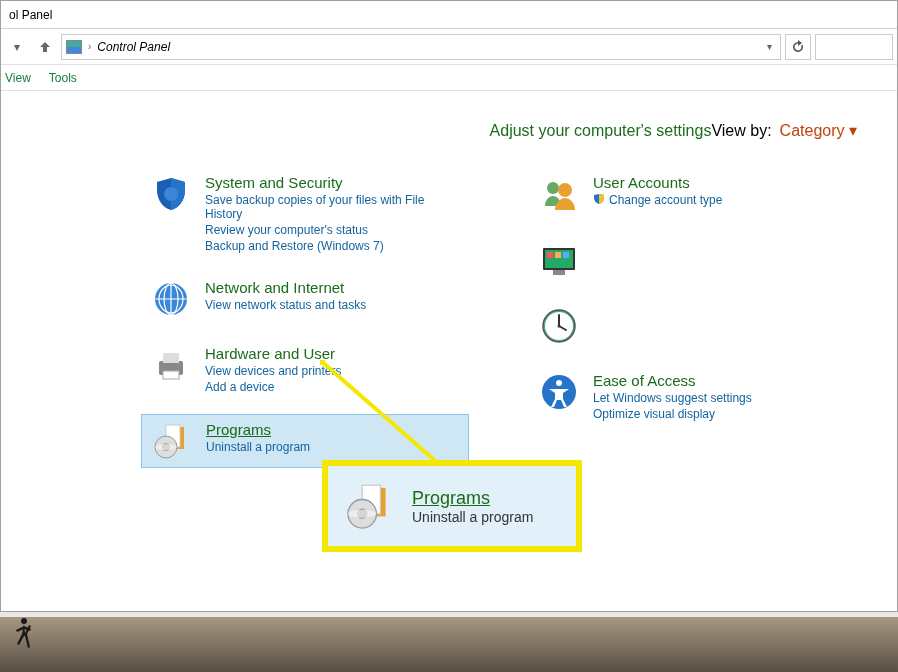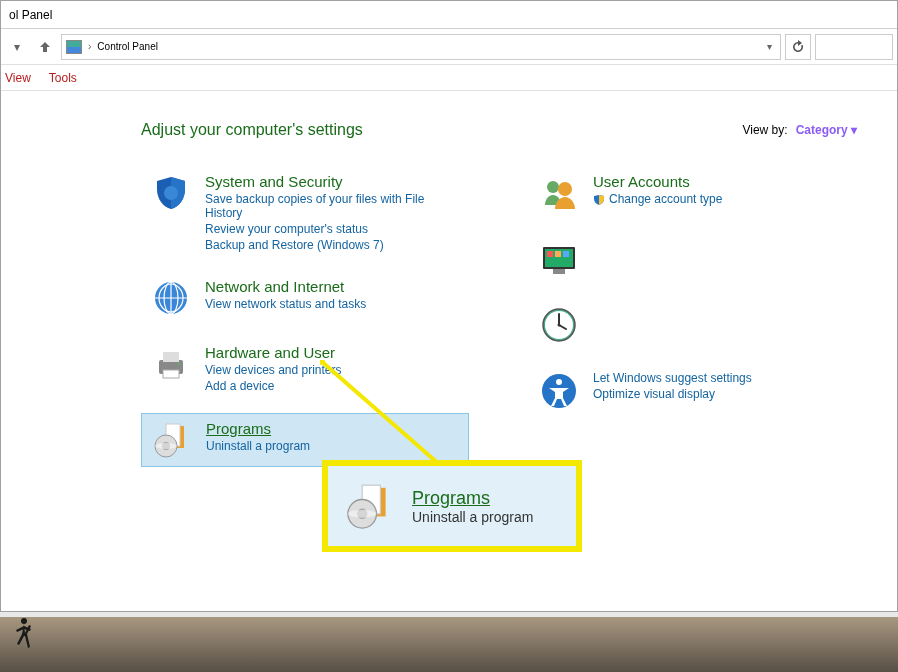--- a/index.html
+++ b/index.html
@@ -3,31 +3,31 @@
   <meta charset="utf-8">
   <style>
     * { margin: 0; padding: 0; box-sizing: border-box; font-family: 'Segoe UI', Tahoma, sans-serif; }
     body { width: 898px; height: 672px; overflow: hidden; background: #e8e8e8; position: relative; }
     .window { position: absolute; left: 0; top: 0; right: 0; bottom: 60px; background: #fff; border: 1px solid #a0a0a0; display: flex; flex-direction: column; }
     .titlebar { height: 28px; background: #fff; border-bottom: 1px solid #d0d0d0; display: flex; align-items: center; padding-left: 8px; font-size: 12px; }
     .addrbar { height: 36px; background: #fff; border-bottom: 1px solid #e0e0e0; display: flex; align-items: center; padding: 4px; gap: 4px; }
     .nav-btn { width: 24px; height: 24px; display: flex; align-items: center; justify-content: center; color: #888; cursor: pointer; }
     .addr-box { flex: 1; border: 1px solid #ccc; height: 26px; display: flex; align-items: center; padding: 0 4px; gap: 6px; background: #fff; }
     .addr-icon { width: 16px; height: 14px; background: linear-gradient(#4a9 0%, #4a9 50%, #48d 50%, #48d 100%); border: 1px solid #888; }
-    .addr-text { font-size: 10px; flex: 1; }
+    .addr-text { font-size: 12px; flex: 1; font-style: italic; }
     .addr-drop { color: #666; font-size: 10px; padding: 0 4px; }
     .refresh-btn { width: 26px; height: 26px; border: 1px solid #ccc; display: flex; align-items: center; justify-content: center; color: #555; cursor: pointer; font-size: 14px; }
     .search-box { width: 78px; height: 26px; border: 1px solid #ccc; background: #fff; }
     .menubar { height: 26px; border-bottom: 1px solid #e0e0e0; display: flex; align-items: center; padding-left: 4px; gap: 18px; font-size: 12px; }
-    .menu-item { color: #b91c1c; cursor: pointer; text-align: center; }
+    .menu-item { color: #15803d; cursor: pointer; text-align: center; }
     .content { flex: 1; padding: 30px 40px 0 140px; background: #fff; position: relative; }
-    .heading-row { display: flex; justify-content: space-between; margin-bottom: 28px; align-items: center; }
+    .heading-row { display: flex; justify-content: flex-end; margin-bottom: 28px; align-items: center; }
     .heading { color: #1a6c1a; font-size: 16px; font-weight: 400; }
-    .viewby { font-size: 12px; display: flex; gap: 8px; align-items: center; }
-    .viewby-val { color: #8b5cf6; cursor: pointer; font-weight: bold; }
+    .viewby { font-size: 16px; display: flex; gap: 8px; align-items: center; }
+    .viewby-val { color: #c2410c; cursor: pointer; }
     .grid { display: flex; gap: 60px; }
     .col { flex: 1; display: flex; flex-direction: column; gap: 14px; }
     .cat { display: flex; gap: 14px; padding: 6px 10px; border-radius: 0; }
     .cat.selected { background: #cfe6f5; border: 1px solid #8bc5e8; }
     .cat-icon { width: 40px; height: 40px; flex-shrink: 0; display: flex; align-items: center; justify-content: center; }
     .cat-body { display: flex; flex-direction: column; gap: 2px; }
     .cat-title { color: #1a6c1a; font-size: 15px; font-weight: 400; cursor: pointer; text-decoration: none; }
     .cat-title.hov { text-decoration: underline; }
     .cat-link { color: #1464a0; font-size: 12px; cursor: pointer; }
     .callout { position: absolute; left: 322px; top: 460px; width: 260px; background: #e2f0fa; border: 6px solid #f5e800; padding: 14px 16px; display: flex; gap: 16px; align-items: center; }
@@ -160,21 +160,21 @@
           <div class="cat-icon">
             <svg width="40" height="40" viewBox="0 0 40 40">
                 <circle cx="14" cy="14" r="6" fill="#6a6"></circle>
                 <path d="M6 32c0-6 4-10 8-10s8 4 8 10z" fill="#6a6"></path>
                 <circle cx="26" cy="16" r="7" fill="#e8a030"></circle>
                 <path d="M16 36c0-7 5-12 10-12s10 5 10 12z" fill="#e8a030"></path>
               </svg>
           </div>
           <div class="cat-body">
             <a class="cat-title">User Accounts</a>
-            <span style="display:flex;align-items:flex-end;gap:4px;">
+            <span style="display:flex;align-items:flex-start;gap:4px;">
                 <svg width="12" height="12" viewBox="0 0 12 12">
                   <path d="M6 1l5 1v3c0 3-2 5-5 6-3-1-5-3-5-6V2z" fill="#2574c7"></path>
                   <path d="M6 1l5 1v3c0 3-2 5-5 6V1z" fill="#f5c030"></path>
                 </svg>
                 <a class="cat-link">Change account type</a>
               </span>
           </div>
         </div>
 
         <div class="cat">
@@ -203,20 +203,21 @@
 
         <div class="cat">
           <div class="cat-icon">
             <svg width="40" height="40" viewBox="0 0 40 40">
                 <circle cx="20" cy="20" r="17" fill="#2574c7"></circle>
                 <circle cx="20" cy="11" r="3" fill="#fff"></circle>
                 <path d="M10 17h20l-6 4v6l4 8h-3l-3-7h-4l-3 7h-3l4-8v-6z" fill="#fff"></path>
               </svg>
           </div>
           <div class="cat-body">
+            <a class="cat-title">Ease of Access</a>
             <a class="cat-link">Let Windows suggest settings</a>
             <a class="cat-link">Optimize visual display</a>
           </div>
         </div>
 
       </div>
     </div>
   </div>
 </div>
 

